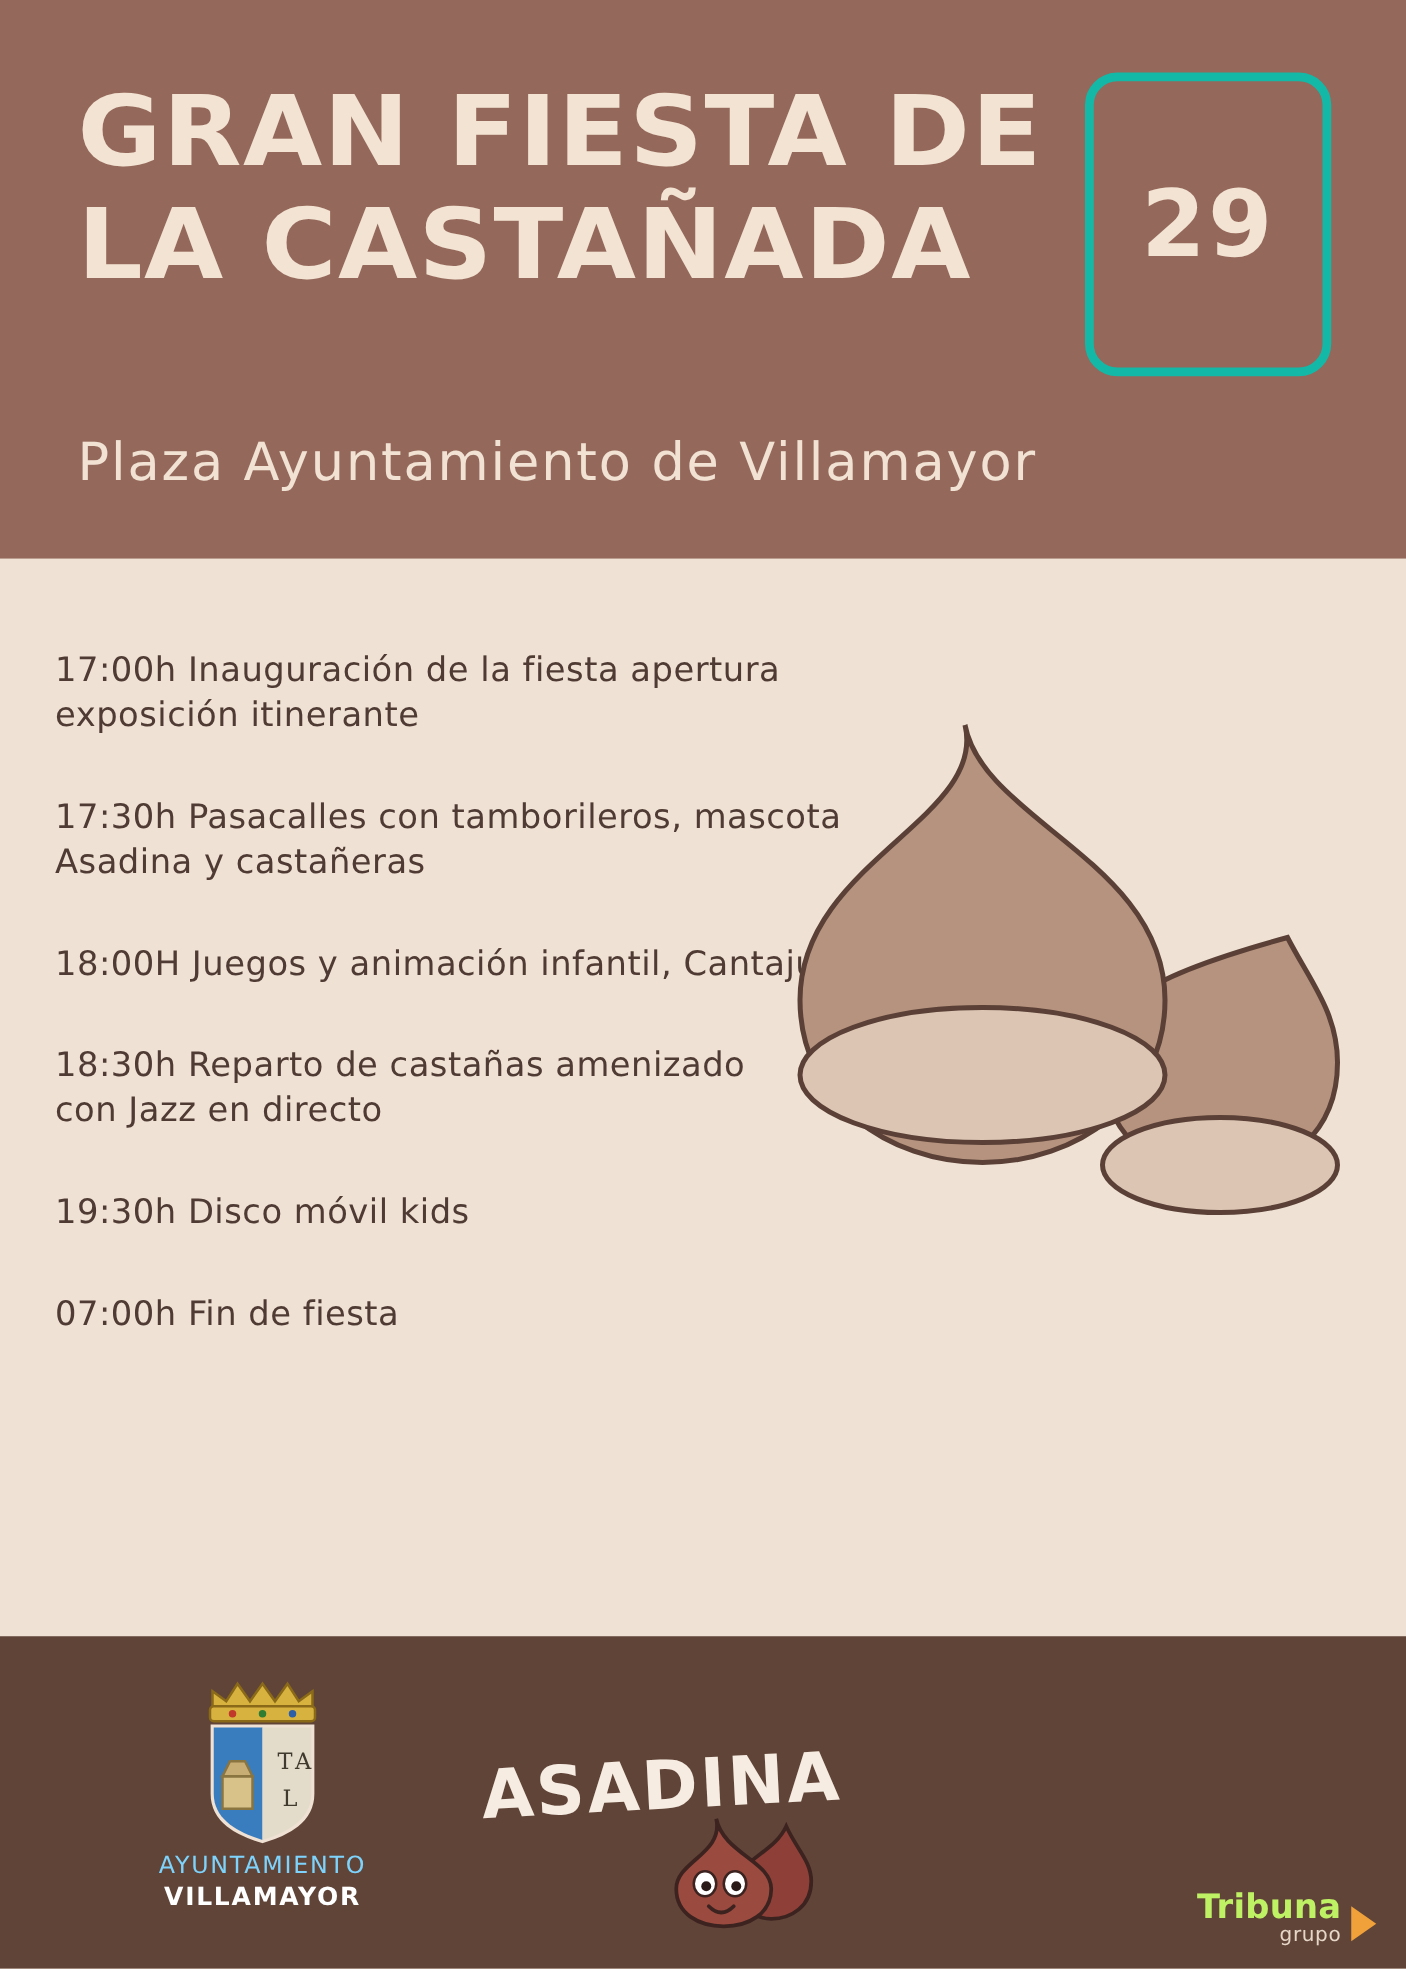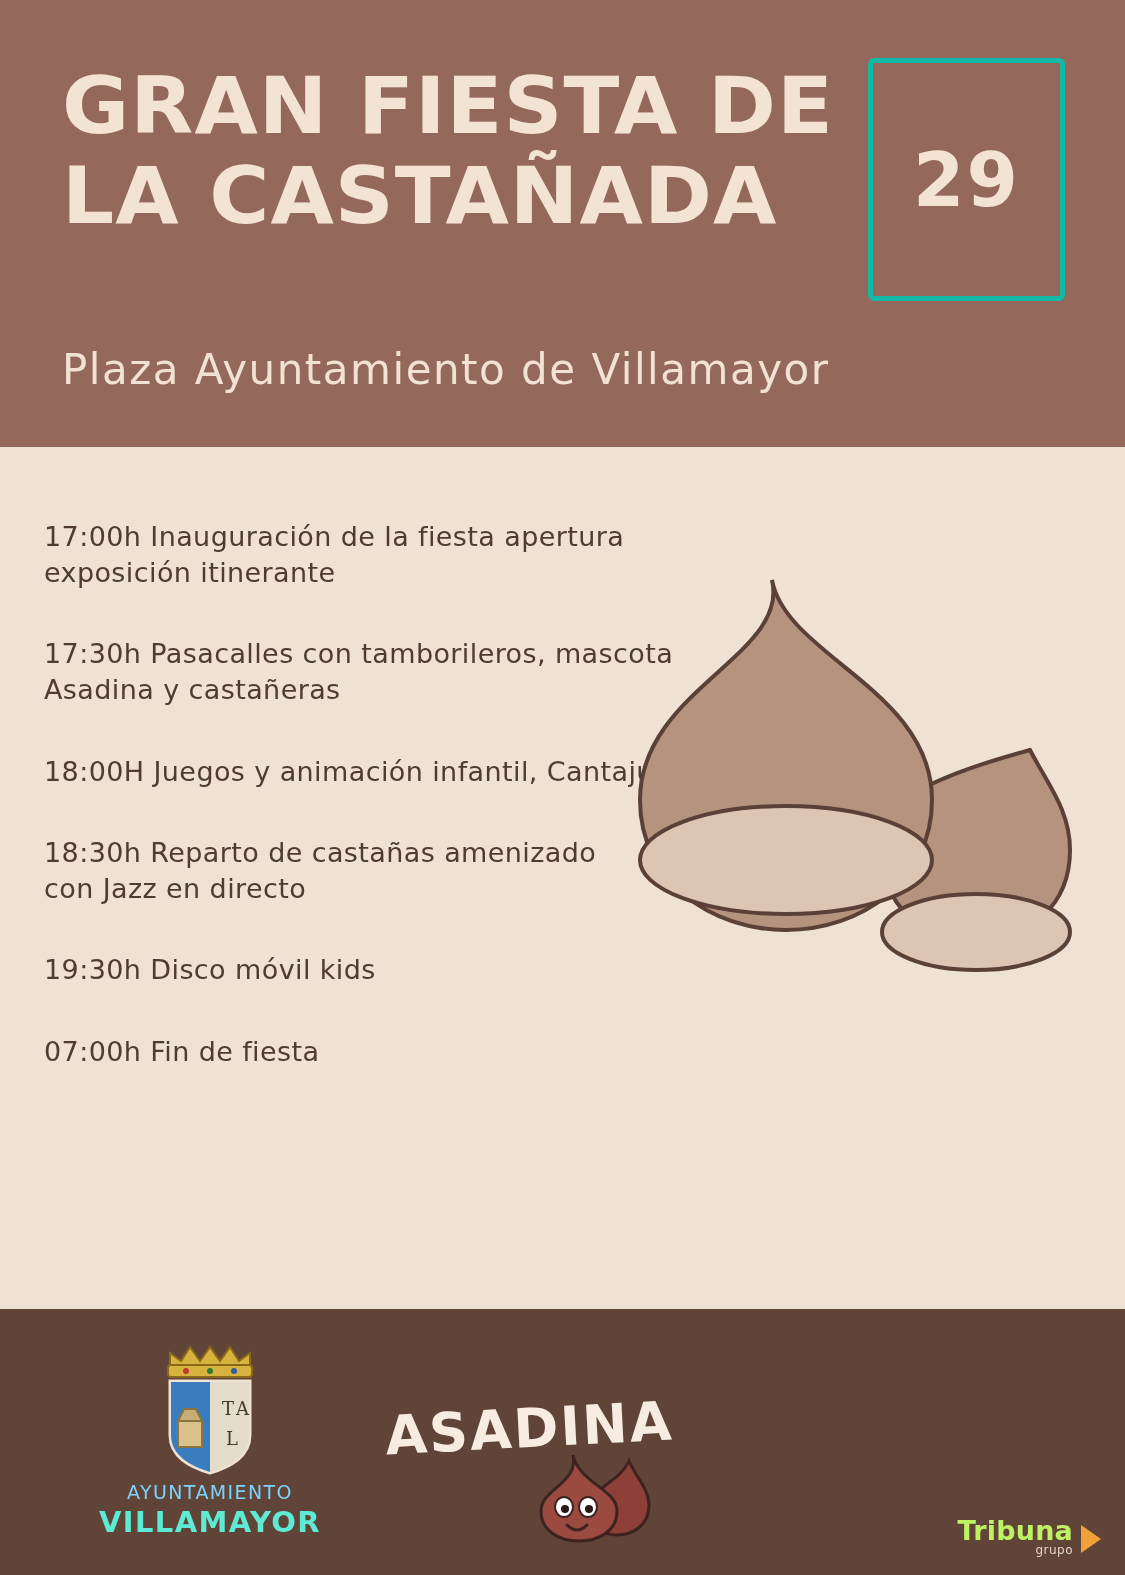--- a/index.html
+++ b/index.html
@@ -59,22 +59,22 @@
     letter-spacing: 1.5px;
     color: #f1e2d3;
     white-space: nowrap;
   }
   .date-badge {
     position: absolute;
     left: 868px;
     top: 58px;
     width: 197px;
     height: 243px;
-    border: 5px solid #14b8a6;
-    border-radius: 6px;
+    border: 7px solid #14b8a6;
+    border-radius: 26px;
     box-sizing: border-box;
     display: flex;
     flex-direction: column;
     align-items: center;
     justify-content: center;
   }
   .date-day {
     font-family: "DejaVu Sans", sans-serif;
     font-weight: bold;
     font-size: 74px;
@@ -150,23 +150,23 @@
   .crest-label-1 {
     font-family: "DejaVu Sans", sans-serif;
     font-size: 19px;
     letter-spacing: 1.4px;
     color: #7dd3fc;
     margin-top: 6px;
   }
   .crest-label-2 {
     font-family: "DejaVu Sans", sans-serif;
     font-weight: bold;
-    font-size: 29px;
+    font-size: 20px;
     letter-spacing: 1.4px;
-    color: #5eead4;
+    color: #ffffff;
     margin-top: 2px;
   }
   .asadina-block {
     position: absolute;
     left: 385px;
     top: 88px;
     width: 290px;
     height: 150px;
   }
   .asadina-word {
@@ -200,21 +200,21 @@
   .tribuna-name {
     font-family: "DejaVu Sans", sans-serif;
     font-weight: bold;
     font-size: 27px;
     color: #bef264;
     line-height: 1;
     letter-spacing: 0.2px;
   }
   .tribuna-sub {
     font-family: "DejaVu Sans", sans-serif;
-    font-size: 12px;
+    font-size: 16px;
     color: #e6d6c8;
     line-height: 1.1;
     letter-spacing: 0.5px;
   }
   .tribuna-arrow {
     width: 0;
     height: 0;
     border-top: 14px solid transparent;
     border-bottom: 14px solid transparent;
     border-left: 20px solid #f0a13a;

